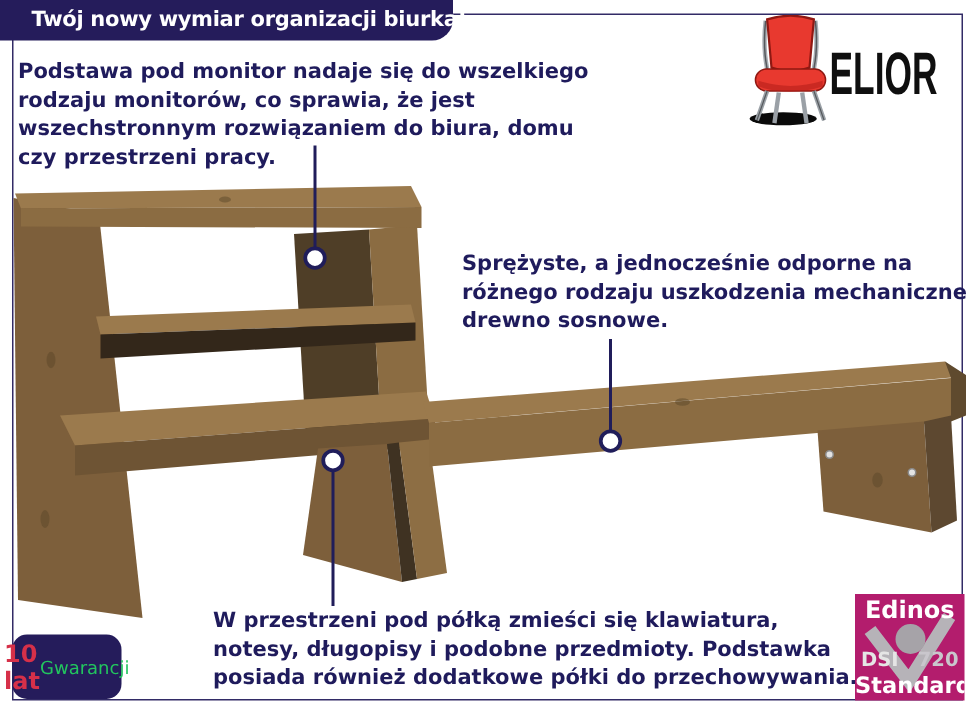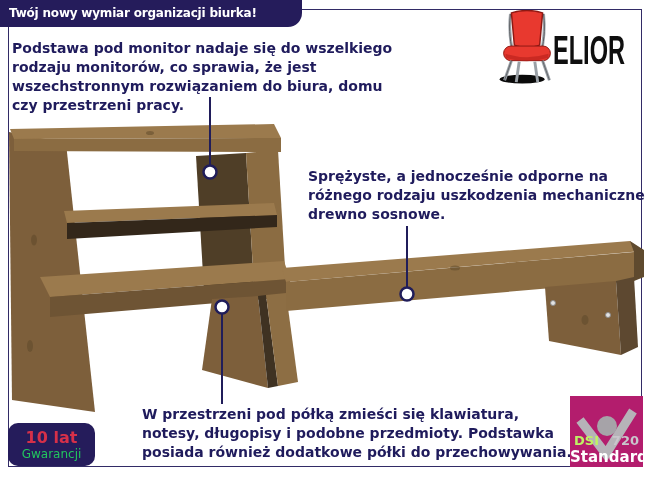--- a/index.html
+++ b/index.html
@@ -7,55 +7,55 @@
     position:relative;width:650px;height:477px;overflow:hidden;background:#ffffff;
     font-family:"DejaVu Sans","Liberation Sans",sans-serif;
   }
   .frame{
     position:absolute;left:8px;top:9px;width:634px;height:458px;
     border:1px solid #322b66;box-sizing:border-box;background:transparent;
   }
   .banner{
     position:absolute;left:0;top:0;width:302px;height:27px;
     background:#251c5b;border-bottom-right-radius:14px;
-    color:#ffffff;font-size:12px;font-weight:bold;letter-spacing:-0.2px;
-    line-height:27px;padding-left:9px;box-sizing:border-box;white-space:nowrap;
+    color:#ffffff;font-size:14px;font-weight:bold;letter-spacing:-0.2px;
+    line-height:27px;padding-left:21px;box-sizing:border-box;white-space:nowrap;
   }
   .para{
     position:absolute;color:#1f1b5c;font-size:14px;font-weight:bold;
     line-height:19px;white-space:pre-line;
   }
   .para-left{left:12px;top:39px;}
   .para-right{left:308px;top:167px;}
   .para-bottom{left:142px;top:405px;}
   .brand-text{
     position:absolute;left:553px;top:28px;color:#0f0f0f;
     font-family:"Liberation Sans",sans-serif;font-size:38px;font-weight:bold;
     letter-spacing:0px;transform:scale(0.62,1.05);transform-origin:left top;
     white-space:nowrap;
   }
   .chair{position:absolute;left:496px;top:10px;}
   .product-svg{position:absolute;left:0;top:0;pointer-events:none;}
   .badge-warranty{
-    position:absolute;left:8px;top:423px;width:87px;height:43px;
+    position:absolute;left:8px;top:423px;width:73px;height:43px;
     background:#251c5b;border-radius:10px;box-sizing:border-box;
-    display:flex;flex-direction:column;align-items:center;justify-content:center;
+    display:flex;flex-direction:row;align-items:center;justify-content:center;
   }
   .badge-warranty .line1{color:#d63049;font-size:16px;font-weight:bold;line-height:18px;}
   .badge-warranty .line2{color:#22c55e;font-size:12px;font-weight:normal;line-height:14px;}
   .badge-edinos{
     position:absolute;left:570px;top:396px;width:73px;height:71px;
     background:#b31d6d;box-sizing:border-box;overflow:hidden;
   }
   .badge-edinos .v-svg{position:absolute;left:0;top:0;}
   .badge-edinos .title{
     position:absolute;left:0;top:1px;width:100%;text-align:center;
     color:#ffffff;font-size:16px;font-weight:bold;
   }
-  .badge-edinos .dsi{position:absolute;left:4px;top:37px;color:#bef264;font-size:13px;font-weight:bold;}
+  .badge-edinos .dsi{position:absolute;left:4px;top:37px;color:#e5e5e5;font-size:13px;font-weight:bold;}
   .badge-edinos .n804{position:absolute;right:4px;top:37px;color:#c9c6cc;font-size:13px;font-weight:bold;}
   .badge-edinos .standards{
     position:absolute;left:0;bottom:1px;width:100%;text-align:center;
     color:#ffffff;font-size:15px;font-weight:bold;
   }
 </style>
 </head>
 <body>
 
 <div id="canvas">
@@ -142,18 +142,19 @@
   <div class="badge-warranty">
     <div class="line1">10 lat</div>
     <div class="line2">Gwarancji</div>
   </div>
 
   <div class="badge-edinos">
     <svg class="v-svg" width="73" height="71" viewBox="0 0 73 71">
       <polyline points="10,24 36,58 63,15" stroke="#b6b3b8" stroke-width="9" fill="none"></polyline>
       <circle cx="37" cy="30" r="10" fill="#a6a3a8"></circle>
     </svg>
+    <div class="title">Edinos</div>
     <div class="dsi">DSI</div>
     <div class="n804">720</div>
     <div class="standards">Standards</div>
   </div>
 
 </div>
 
 </body></html>

